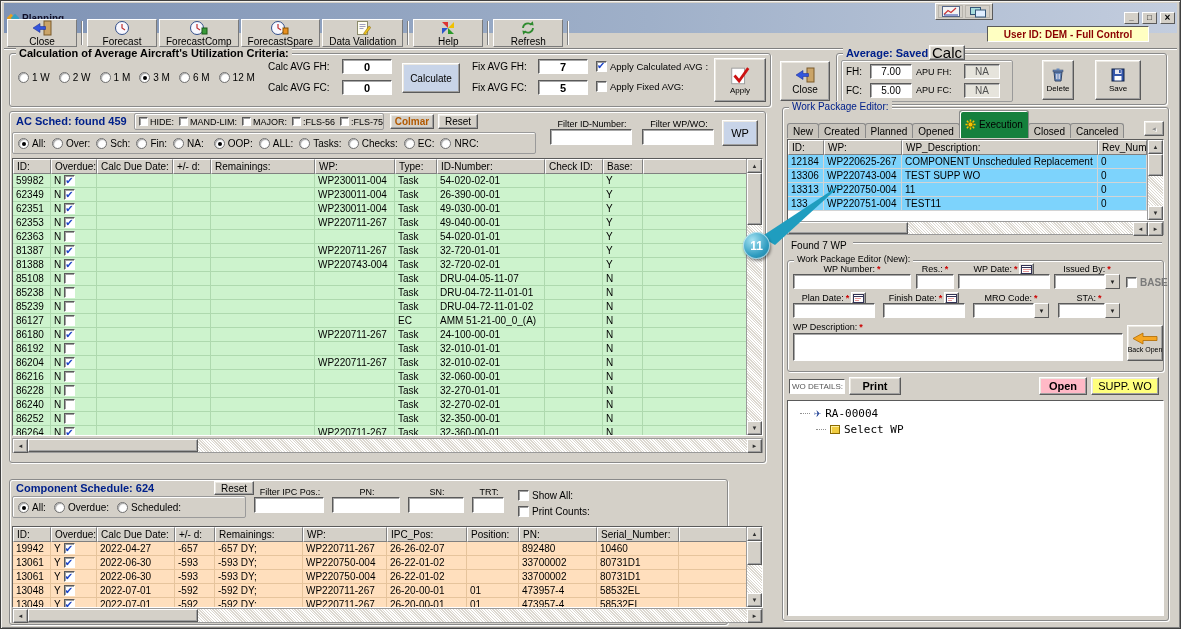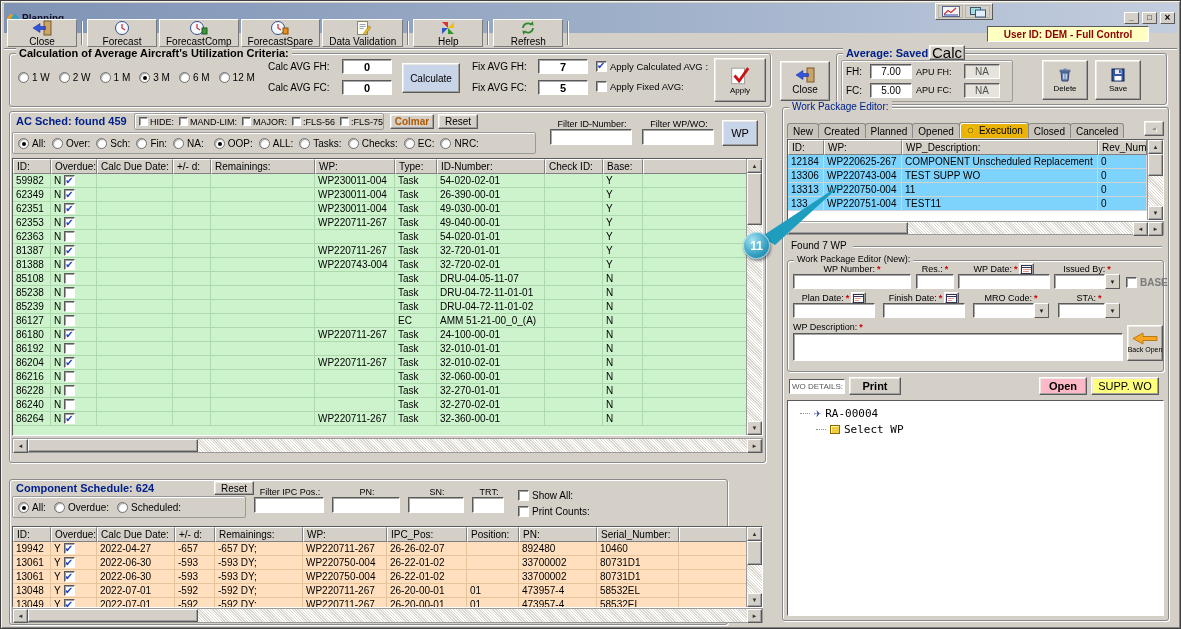--- a/index.html
+++ b/index.html
@@ -59,27 +59,27 @@
 .sbtn{width:15px;height:14px;flex:none;background:#d4d0c8;border:1px solid;border-color:#fff #5a5a5a #5a5a5a #fff;box-shadow:inset -1px -1px 0 #a0a0a0;display:flex;align-items:center;justify-content:center;color:#303030;}
 .sthumb{background:#d4d0c8;border:1px solid;border-color:#fff #5a5a5a #5a5a5a #fff;box-shadow:inset -1px -1px 0 #a0a0a0;flex:none;}
 .strack{background:repeating-linear-gradient(45deg,#fff 0 1px,#dcd8d0 1px 2px);}
 .ar-u::before{content:"▲";font-size:6px;}
 .ar-d::before{content:"▼";font-size:6px;}
 .ar-l::before{content:"◄";font-size:6px;}
 .ar-r::before{content:"►";font-size:6px;}
 
 .tabs{position:absolute;display:flex;align-items:flex-end;height:19px;}
 .tab{height:15px;background:#c8c4bc;border:1px solid #8a8a8a;border-bottom:none;border-radius:3px 3px 0 0;padding:0 5px;font-size:10px;display:flex;align-items:center;gap:3px;margin-right:-1px;justify-content:center;}
-.tab.active{height:16px;background:#eab308;box-shadow:inset 1px 1px 0 #fff;margin-top:12px;}
+.tab.active{height:28px;background:#15803d;box-shadow:inset 1px 1px 0 #fff;margin-top:12px;}
 .tab .tab-gear{display:none;line-height:0;}
 .tab.active .tab-gear{display:inline-flex;}
 .tabnav{position:absolute;width:20px;height:15px;}
 .tabnav::before{content:"◄";font-size:6px;color:#8a8a8a;text-shadow:1px 1px 0 #fff;}
 
-.foundrow{position:absolute;display:flex;align-items:center;font-size:10px;}
+.foundrow{position:absolute;display:flex;align-items:flex-start;font-size:10px;}
 .groove-line{flex:1;height:2px;border-top:1px solid #8a8a8a;border-bottom:1px solid #fff;margin-left:6px;margin-top:2px;}
 .wodetails{position:absolute;background:#fff;border:1px solid;border-color:#5a5a5a #fff #fff #5a5a5a;font-size:8px;color:#555;display:flex;align-items:center;padding:0 2px;overflow:hidden;white-space:nowrap;}
 .defer{background:#ffb9c6;font-weight:bold;}
 .suppwo{background:#ffff7d;font-weight:normal;}
 .tree{position:absolute;background:#fff;border:1px solid;border-color:#5a5a5a #fff #fff #5a5a5a;font-family:"DejaVu Sans Mono",monospace;font-size:11px;overflow:hidden;}
 .tree-row{display:flex;align-items:center;gap:4px;height:16px;}
 .stub{width:10px;height:8px;border-bottom:1px dotted #909090;margin-bottom:7px;flex:none;}
 .plane{color:#2a4a9a;font-size:12px;line-height:12px;}
 .boxicon{width:10px;height:9px;background:#f0cc40;border:1px solid #8a6a00;box-shadow:inset 1px 1px 0 #fff0a0;flex:none;}
 
@@ -260,21 +260,21 @@
     <div class="inline-box" style="left:4px;top:6px;width:172px;height:42px;padding:3px 4px;display:grid;grid-template-columns:20px 42px 44px 36px;gap:3px 4px;align-items:center;font-size:10px">
       <span>FH:</span>
       <div class="valbox">7.00</div>
       <span style="font-size:9px">APU FH:</span>
       <div class="valbox dim">NA</div>
       <span>FC:</span>
       <div class="valbox">5.00</div>
       <span style="font-size:9px">APU FC:</span>
       <div class="valbox dim">NA</div>
     </div>
-    <button class="btn" style="position:absolute;left:205px;top:6px;width:46px;height:40px;flex-direction:column;gap:1px">
+    <button class="btn" style="position:absolute;left:205px;top:6px;width:32px;height:40px;flex-direction:column;gap:1px">
       <span style="line-height:0"><svg width="16" height="16">
             <path d="M4 5h8l-1 9H5z" fill="#6688bb" stroke="#334466"></path>
             <rect x="3" y="3" width="10" height="1.8" fill="#6688bb" stroke="#334466" stroke-width="0.5"></rect>
             <rect x="6.5" y="1.5" width="3" height="1.5" fill="#6688bb"></rect>
             <path d="M6.5 7v5M8 7v5M9.5 7v5" stroke="#dde" stroke-width="0.8"></path>
           </svg></span>
       <span class="mini-label">Delete</span>
     </button>
     <button class="btn" style="position:absolute;left:258px;top:6px;width:46px;height:40px;flex-direction:column;gap:1px">
       <span style="line-height:0"><svg width="16" height="16">
@@ -739,20 +739,38 @@
               <td></td>
               <td></td>
               <td></td>
               <td>Task</td>
               <td>32-270-02-01</td>
               <td></td>
               <td>N</td>
               <td></td>
             </tr>
 
+            <tr>
+              <td>86252</td>
+              <td>
+                <span class="od">
+                  <span>N</span>
+                  <span class="cb"></span>
+                </span>
+              </td>
+              <td></td>
+              <td></td>
+              <td></td>
+              <td></td>
+              <td>Task</td>
+              <td>32-350-00-01</td>
+              <td></td>
+              <td>N</td>
+              <td></td>
+            </tr>
 
             <tr>
               <td>86264</td>
               <td>
                 <span class="od">
                   <span>N</span>
                   <span class="cb checked"></span>
                 </span>
               </td>
               <td></td>

